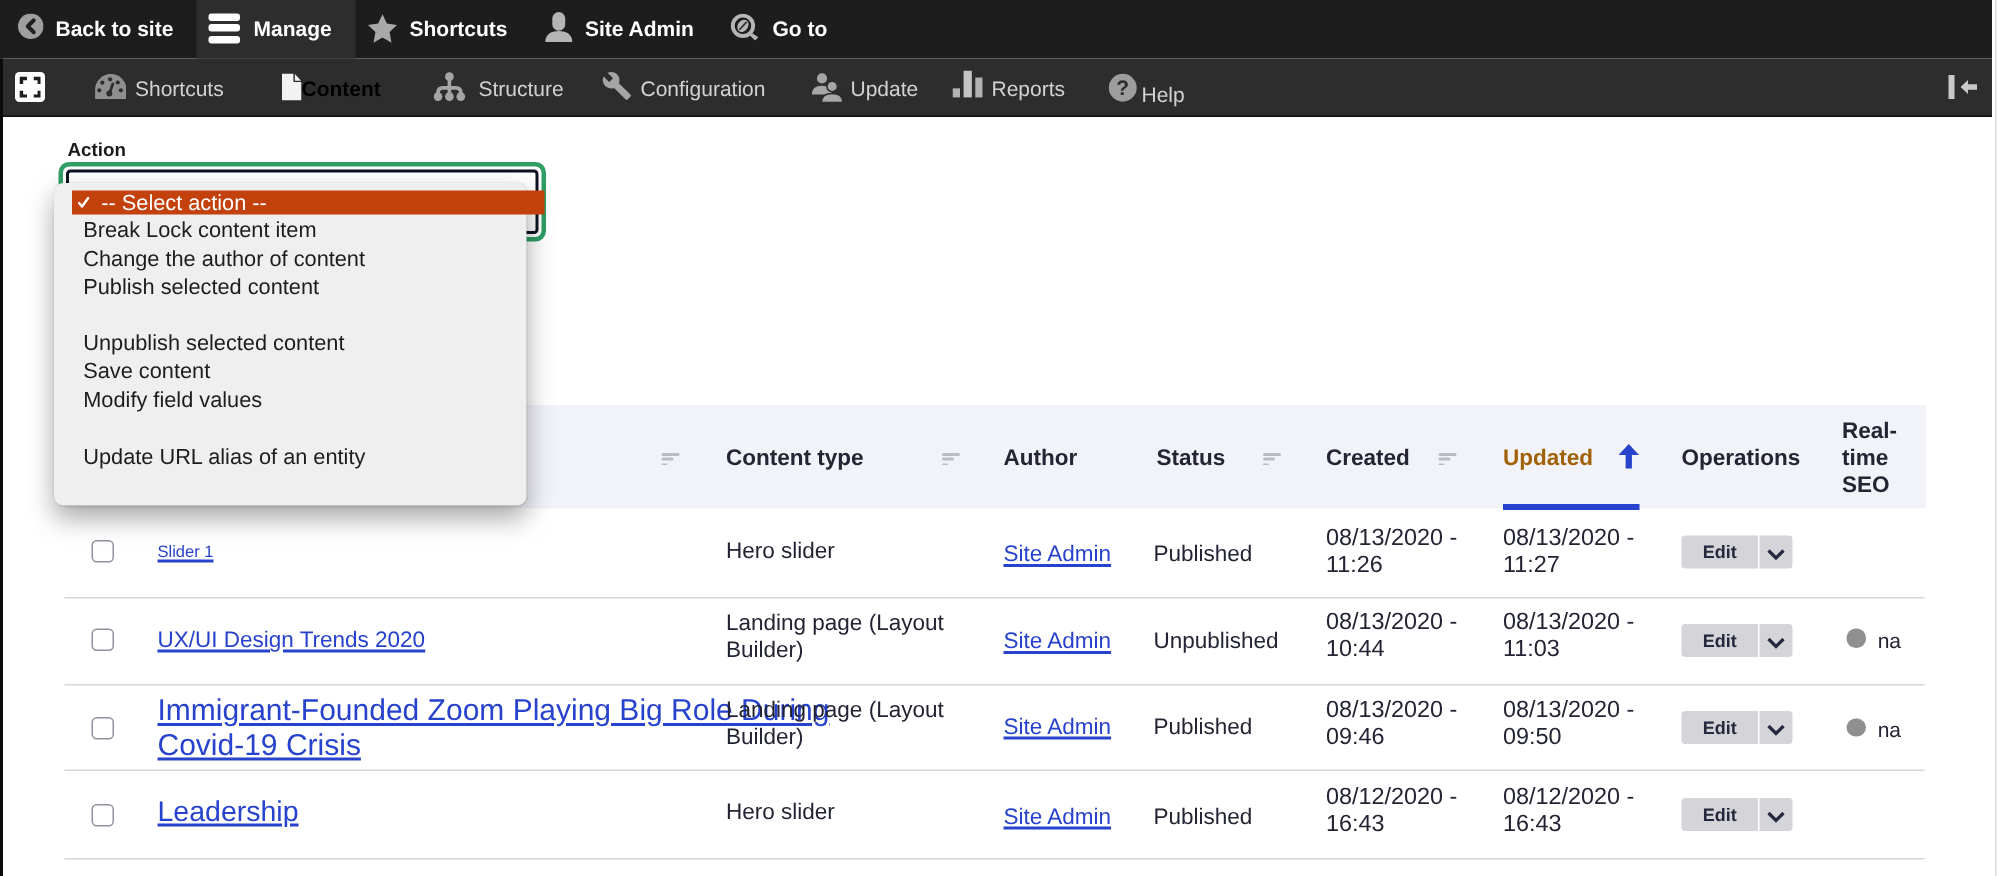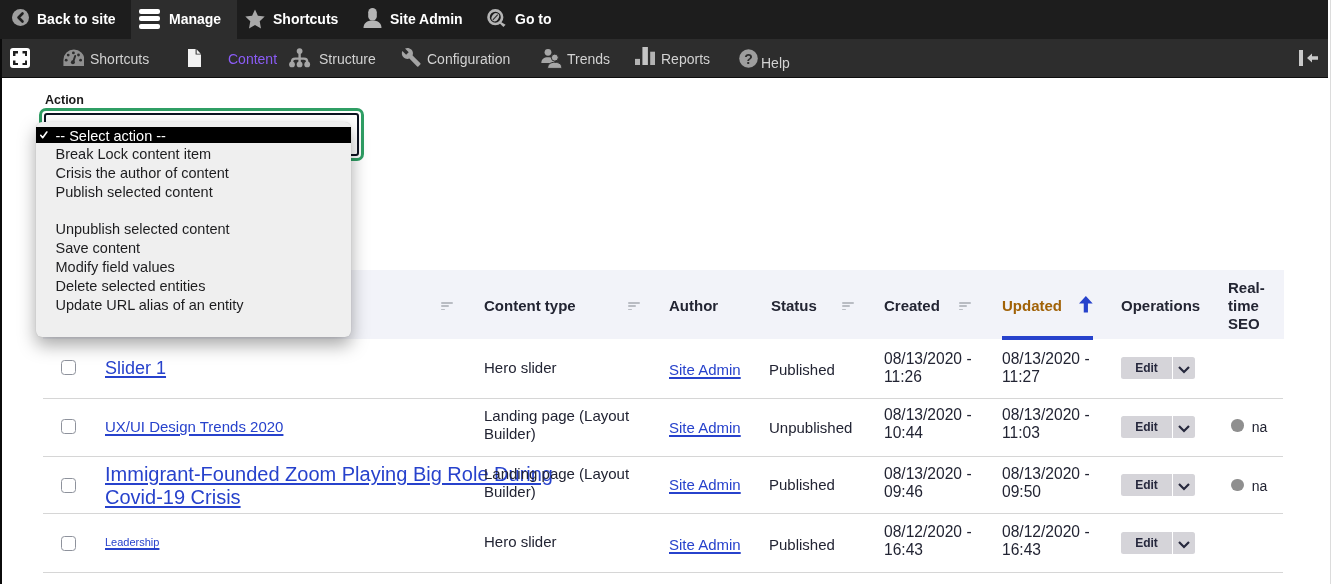--- a/index.html
+++ b/index.html
@@ -31,21 +31,21 @@
   .editbtn { position:absolute; width:74px; height:22px;padding-left:20px; }
   .editbtn .main { position:absolute; left:0; top:0; width:51px; height:22px; background:#d5d4d9; border-radius:2.5px 0 0 2.5px; color:#26283d; font-weight:bold; font-size:12px; text-align:center; line-height:22px; }
   .editbtn .dd { position:absolute; left:52px; top:0; width:22px; height:22px; background:#d5d4d9; border-radius:0 2.5px 2.5px 0; }
   .dot { position:absolute; width:12.5px; height:12.5px; border-radius:50%; background:#8f8f8f; }
 
   
   #selectwrap { left:39px; top:108px; width:325px; height:53px; border:3px solid #2f9e64; border-radius:7px; background:#fff; }
   #selectinner { position:absolute; left:2px; top:2px; right:2px; bottom:2px; border:2.5px solid #0c1220; border-radius:3px; background:#fff; }
   #popup { left:35.5px; top:121.5px; width:315px; height:215px; background:#efefef; border-radius:6px; box-shadow:0 8px 18px rgba(0,0,0,0.35), 0 0 1px rgba(0,0,0,0.2); }
   .opt { position:absolute; left:0; width:315px; height:19.2px; font-size:14.5px; color:#1d1d1f; line-height:19.2px; white-space:nowrap; padding-left:20px; }
-  .optsel { position:absolute; left:0; top:5.2px; width:315px; height:16.2px; background:#000000; }
+  .optsel { position:absolute; left:12px; top:5.2px; width:315px; height:16.2px; background:#c2410c; }
   .optsel .t { position:absolute; left:20px; top:0.9px; font-size:14.5px; color:#fff; line-height:16.2px; white-space:nowrap; }
 </style>
 </head>
 <body>
 <div id="page">
 
   <div class="abs" id="topbar"></div>
   <div class="abs" id="managetab"></div>
   <div class="abs" id="tray"></div>
 
@@ -96,21 +96,21 @@
     <circle cx="17.6" cy="11.2" r="1.4" fill="#2d2d2d"></circle>
     <path d="M9.9 13.6 L12.2 6.9" stroke="#2d2d2d" stroke-width="1.9" stroke-linecap="round"></path>
     <circle cx="9.9" cy="13.3" r="2" fill="#2d2d2d"></circle>
   </svg>
   <div class="tray-label" style="left:90px;top:49.5px">Shortcuts</div>
 
   <svg class="abs" style="left:188px;top:49px" width="13" height="18" viewBox="0 0 13 18">
     <path d="M0 0 L7.6 0 L7.6 5.6 L13 5.6 L13 18 L0 18 Z" fill="#f2f2f2"></path>
     <path d="M8.6 0.3 L12.7 4.8 L8.6 4.8 Z" fill="#f2f2f2"></path>
   </svg>
-  <div class="tray-label" style="left:228px;top:49.5px;color:#8b5cf6;font-weight:normal">Content</div>
+  <div class="tray-label" style="left:201px;top:49.5px;color:#000000;font-weight:bold">Content</div>
 
   <svg class="abs" style="left:289.3px;top:48px" width="22" height="20" viewBox="0 0 22 20">
     <circle cx="10.6" cy="3.1" r="2.9" fill="#a5a5a5"></circle>
     <path d="M10.6 3.1 L10.6 16.3" stroke="#a5a5a5" stroke-width="2.4" fill="none"></path>
     <path d="M3 16.3 L3 13.8 Q3 10.6 6.2 10.6 L15 10.6 Q18.2 10.6 18.2 13.8 L18.2 16.3" stroke="#a5a5a5" stroke-width="2.4" fill="none"></path>
     <circle cx="3" cy="16.4" r="2.9" fill="#a5a5a5"></circle>
     <circle cx="10.6" cy="16.4" r="2.9" fill="#a5a5a5"></circle>
     <circle cx="18.2" cy="16.4" r="2.9" fill="#a5a5a5"></circle>
   </svg>
   <div class="tray-label" style="left:319px;top:49.5px">Structure</div>
@@ -119,21 +119,21 @@
     <path d="M22.7 19l-9.1-9.1c.9-2.3.4-5-1.5-6.9-2-2-5-2.4-7.4-1.3L9 6 6 9 1.6 4.7C.4 7.1.9 10.1 2.9 12.1c1.9 1.9 4.6 2.4 6.9 1.5l9.1 9.1c.4.4 1 .4 1.4 0l2.3-2.3c.5-.4.5-1.1.1-1.4z" fill="#a5a5a5"></path>
   </svg>
   <div class="tray-label" style="left:427px;top:49.5px">Configuration</div>
 
   <svg class="abs" style="left:540.5px;top:47.5px" width="21" height="21" viewBox="0 0 21 21">
     <circle cx="7" cy="4.3" r="3.4" fill="#a6a6a6"></circle>
     <path d="M0.3 15 C0.3 11 2.9 9.2 7 9.2 C11.1 9.2 13.6 11 13.6 15 Z" fill="#a6a6a6"></path>
     <circle cx="13.8" cy="9.6" r="3.5" fill="#a6a6a6" stroke="#2d2d2d" stroke-width="1"></circle>
     <path d="M6.6 20.4 C6.6 16.2 9.5 14.3 13.8 14.3 C18.1 14.3 20.9 16.2 20.9 20.4 Z" fill="#a6a6a6" stroke="#2d2d2d" stroke-width="1"></path>
   </svg>
-  <div class="tray-label" style="left:567px;top:49.5px">Trends</div>
+  <div class="tray-label" style="left:567px;top:49.5px">Update</div>
 
   <svg class="abs" style="left:635px;top:47.2px" width="20.3" height="18.2" viewBox="0 0 20.3 18.2">
     <rect x="0" y="11.9" width="5" height="6.3" fill="#b3b3b3"></rect>
     <rect x="7.4" y="0" width="5.5" height="18.2" fill="#c4c4c4"></rect>
     <rect x="15.2" y="4.7" width="5.1" height="13.5" fill="#b3b3b3"></rect>
   </svg>
   <div class="tray-label" style="left:661px;top:49.5px">Reports</div>
 
   <svg class="abs" style="left:739px;top:49px" width="19" height="19" viewBox="0 0 19 19">
     <circle cx="9.5" cy="9.5" r="9.3" fill="#9d9d9d"></circle>
@@ -190,21 +190,21 @@
   <div class="sep" style="top:398px"></div>
   <div class="sep" style="top:456px"></div>
   <div class="sep" style="top:513px"></div>
   <div class="sep" style="top:572px"></div>
 
   <div class="cb" style="left:61px;top:360px"></div>
   <div class="cb" style="left:61px;top:419px"></div>
   <div class="cb" style="left:61px;top:478px"></div>
   <div class="cb" style="left:61px;top:536px"></div>
 
-  <div class="cell" style="left:105px;top:359.1px;font-size:18px"><span class="link">Slider 1</span></div>
+  <div class="cell" style="left:105px;top:359.1px;font-size:11px"><span class="link">Slider 1</span></div>
   <div class="cell" style="left:484px;top:359.2px">Hero slider</div>
   <div class="cell" style="left:669px;top:360.7px"><span class="link">Site Admin</span></div>
   <div class="cell" style="left:769px;top:360.7px">Published</div>
   <div class="cell dt" style="left:884px;top:349.8px">08/13/2020 -<br>11:26</div>
   <div class="cell dt" style="left:1002px;top:349.8px">08/13/2020 -<br>11:27</div>
   <div class="editbtn" style="left:1121px;top:357px">
       <div class="main">Edit</div>
       <div class="dd"></div>
     <svg style="position:absolute;left:57px;top:9px" width="12" height="8" viewBox="0 0 12 8">
         <path d="M1 1 L6 6 L11 1" stroke="#26283d" stroke-width="2.2" fill="none"></path>
@@ -236,21 +236,21 @@
   <div class="editbtn" style="left:1121px;top:474px">
       <div class="main">Edit</div>
       <div class="dd"></div>
     <svg style="position:absolute;left:57px;top:9px" width="12" height="8" viewBox="0 0 12 8">
         <path d="M1 1 L6 6 L11 1" stroke="#26283d" stroke-width="2.2" fill="none"></path>
       </svg>
   </div>
   <div class="dot" style="left:1231px;top:478.6px"></div>
   <div class="cell" style="left:1251.8px;top:477px;font-size:14px">na</div>
 
-  <div class="cell" style="left:105px;top:533.3px;font-size:11px"><span class="link">Leadership</span></div>
+  <div class="cell" style="left:105px;top:533.3px;font-size:19px"><span class="link">Leadership</span></div>
   <div class="cell" style="left:484px;top:533.3px">Hero slider</div>
   <div class="cell" style="left:669px;top:535.8px"><span class="link">Site Admin</span></div>
   <div class="cell" style="left:769px;top:535.8px">Published</div>
   <div class="cell dt" style="left:884px;top:522.8px">08/12/2020 -<br>16:43</div>
   <div class="cell dt" style="left:1002px;top:522.8px">08/12/2020 -<br>16:43</div>
   <div class="editbtn" style="left:1121px;top:532px">
       <div class="main">Edit</div>
       <div class="dd"></div>
     <svg style="position:absolute;left:57px;top:9px" width="12" height="8" viewBox="0 0 12 8">
         <path d="M1 1 L6 6 L11 1" stroke="#26283d" stroke-width="2.2" fill="none"></path>
@@ -258,25 +258,24 @@
   </div>
 
   <div class="abs" id="popup">
     <div class="optsel">
       <svg style="position:absolute;left:4.8px;top:4.2px" width="7.5" height="7.8" viewBox="0 0 7.5 7.8">
           <path d="M0.7 4.3 L2.7 6.7 L6.8 1" stroke="#fff" stroke-width="1.6" fill="none" stroke-linecap="round" stroke-linejoin="round"></path>
         </svg>
       <div class="t">-- Select action --</div>
     </div>
     <div class="opt" style="top:23.37px">Break Lock content item</div>
-    <div class="opt" style="top:42.27px">Crisis the author of content</div>
+    <div class="opt" style="top:42.27px">Change the author of content</div>
     <div class="opt" style="top:61.17px">Publish selected content</div>
     <div class="opt" style="top:98.97px">Unpublish selected content</div>
     <div class="opt" style="top:117.87px">Save content</div>
     <div class="opt" style="top:136.77px">Modify field values</div>
-    <div class="opt" style="top:155.67px">Delete selected entities</div>
     <div class="opt" style="top:174.57px">Update URL alias of an entity</div>
   </div>
 
   <div class="abs" id="leftline"></div>
   <div class="abs" id="rightgutter"></div>
   <div class="abs" id="gutterline"></div>
 </div>
 
 </body></html>

